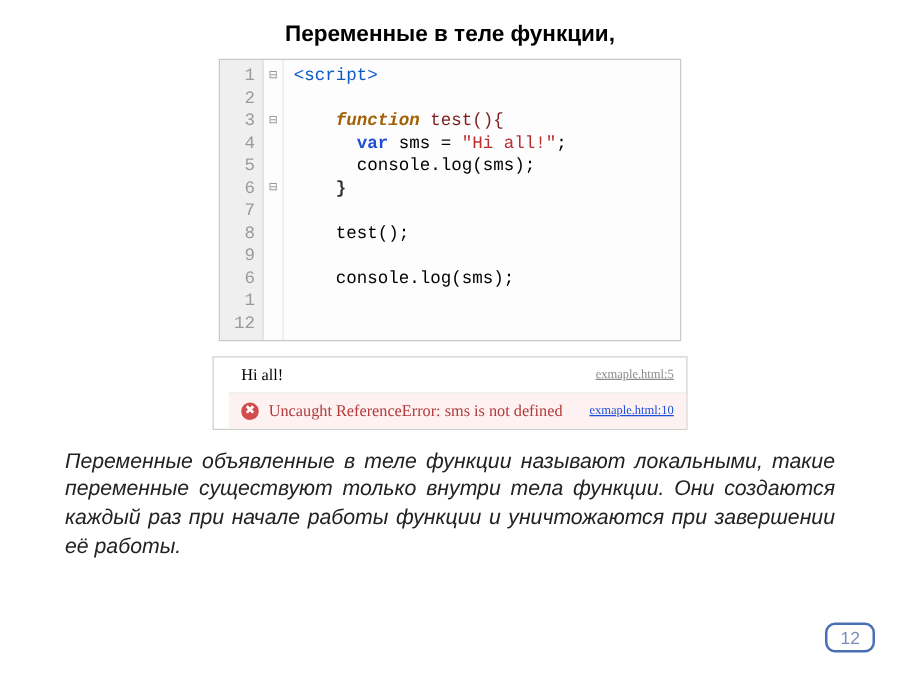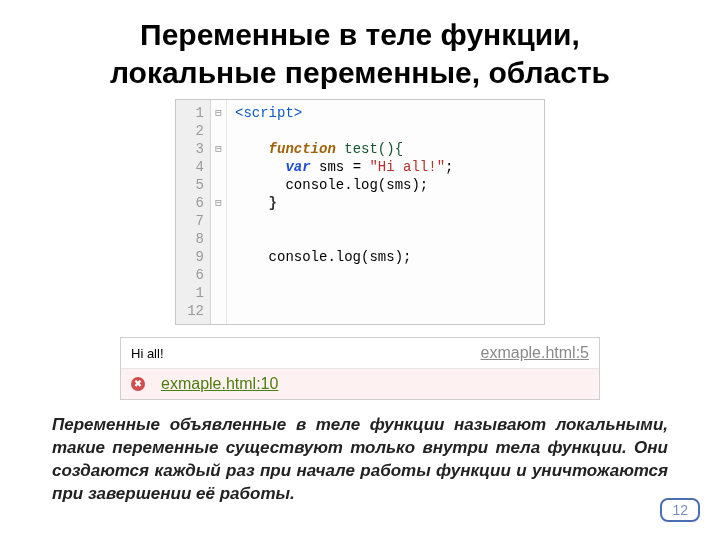--- a/index.html
+++ b/index.html
@@ -7,21 +7,21 @@
     width: 720px;
     height: 540px;
     background: #fff;
     font-family: Arial, Helvetica, sans-serif;
     position: relative;
     overflow: hidden;
   }
   .title {
     text-align: center;
     font-weight: bold;
-    font-size: 30px;
+    font-size: 18px;
     color: #000;
     padding: 16px 40px 8px 40px;
     line-height: 1.25;
   }
   .code-block {
     width: 370px;
     margin: 0 auto 12px auto;
     border: 1px solid #c9c9c9;
     background: #fdfdfd;
     display: flex;
@@ -47,92 +47,91 @@
     padding: 4px 0;
   }
   .fold div { height: 18px; text-align: center; }
   .code {
     padding: 4px 8px;
     flex: 1;
   }
   .code div { white-space: pre; height: 18px; }
   .tag { color: #0a59c4; margin-top: 28px; }
   .kw { color: #a16207; font-weight: bold; font-style: italic; }
-  .kw2 { color: #1d4ed8; font-weight: bold; font-style: italic; }
-  .fn { color: #14532d; }
+  .kw2 { color: #1d4ed8; font-weight: bold; }
+  .fn { color: #7f1d1d; }
   .str { color: #b82f2f; }
   .brace { color: #333; font-weight: bold; }
 
   .console-block {
-    width: 480px;
+    width: 380px;
     margin: 0 auto 14px auto;
     border: 1px solid #cfcfcf;
-    font-family: Liberation Sans, sans-serif;
+    font-family: Liberation Serif, serif;
     font-size: 13px;
     background: #fff;
+    padding-left: 12px;
   }
   .console-row {
     display: flex;
     align-items: center;
     padding: 6px 10px;
     border-bottom: 1px solid #e6e6e6;
   }
   .console-row:last-child { border-bottom: none; }
   .console-row.error {
     background: #fef1f1;
     color: #b23b3b;
   }
   .console-row .msg { flex: 1; }
   .console-row .src {
     color: #8a8a8a;
     text-decoration: underline;
-    font-size: 16px;
+    font-size: 10px;
     margin-left: 8px;
   }
-  .console-row.error .src { color: #4d7c0f; }
+  .console-row.error .src { color: #1d4ed8; }
   .err-icon {
     width: 14px; height: 14px;
     border-radius: 50%;
     background: #d24c4c;
     color: #fff;
     font-size: 10px;
     line-height: 14px;
     text-align: center;
     margin-right: 8px;
     flex-shrink: 0;
   }
 
   .paragraph {
     font-style: italic;
     font-size: 17px;
     color: #222;
     padding: 0 52px;
     text-align: justify;
     line-height: 1.35;
-    font-weight: bold;
   }
 
   .page-badge {
     position: absolute;
     right: 20px;
     bottom: 18px;
     border: 2px solid #4a6fb3;
     border-radius: 8px;
     padding: 2px 10px;
     color: #7a8fb8;
     font-size: 14px;
     background: rgba(255,255,255,0.8);
   }
 </style>
 </head>
 <body>
 
 <div class="title">
   <div>Переменные в теле функции,</div>
-  <div>локальные переменные, область</div>
 </div>
 
 <div class="code-block">
   <div class="gutter">
     <div>1</div>
     <div>2</div>
     <div>3</div>
     <div>4</div>
     <div>5</div>
     <div>6</div>
@@ -158,32 +157,34 @@
     <div></div>
   </div>
   <div class="code">
     <div><span class="tag">&lt;script&gt;</span></div>
     <div></div>
     <div>    <span class="kw">function</span><span class="fn"> test(){</span></div>
     <div>      <span class="kw2">var</span><span> sms = </span><span class="str">"Hi all!"</span><span>;</span></div>
     <div>      <span>console.log(sms);</span></div>
     <div>    <span class="brace">}</span></div>
     <div></div>
+    <div>    <span>test();</span></div>
     <div></div>
     <div>    <span>console.log(sms);</span></div>
     <div></div>
   </div>
 </div>
 
 <div class="console-block">
   <div class="console-row">
     <span class="msg">Hi all!</span>
     <span class="src">exmaple.html:5</span>
   </div>
   <div class="console-row error">
     <span class="err-icon">✖</span>
+    <span class="msg">Uncaught ReferenceError: sms is not defined</span>
     <span class="src">exmaple.html:10</span>
   </div>
 </div>
 
 <div class="paragraph">Переменные объявленные в теле функции называют локальными, такие переменные существуют только внутри тела функции. Они создаются каждый раз при начале работы функции и уничтожаются при завершении её работы.</div>
 
 <div class="page-badge">12</div>
 
 </body></html>

